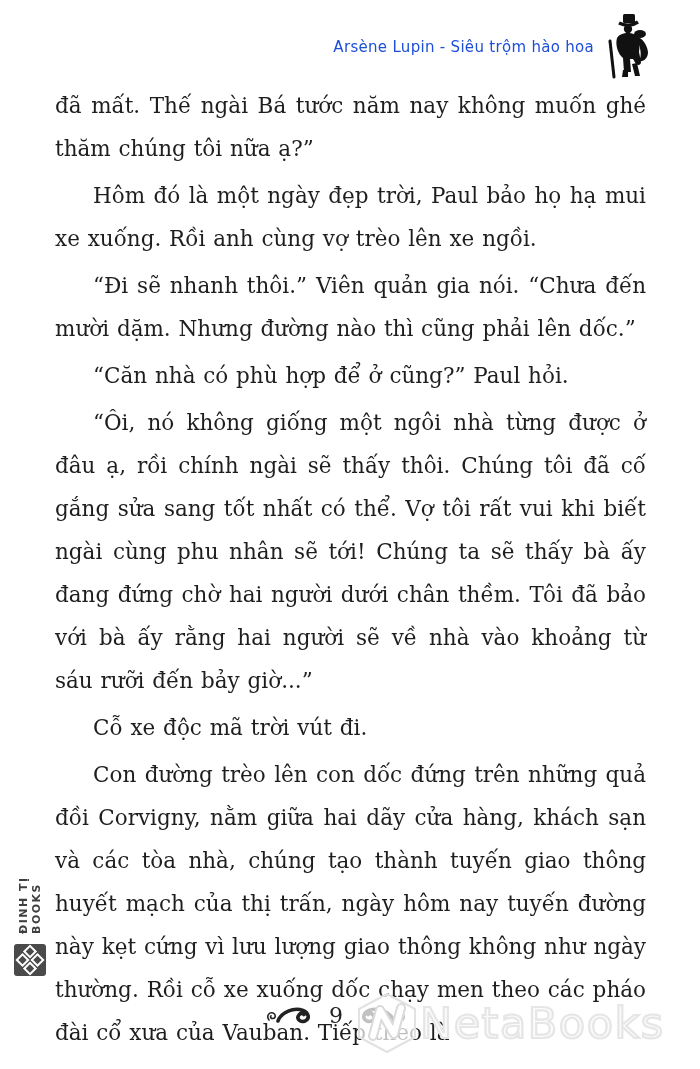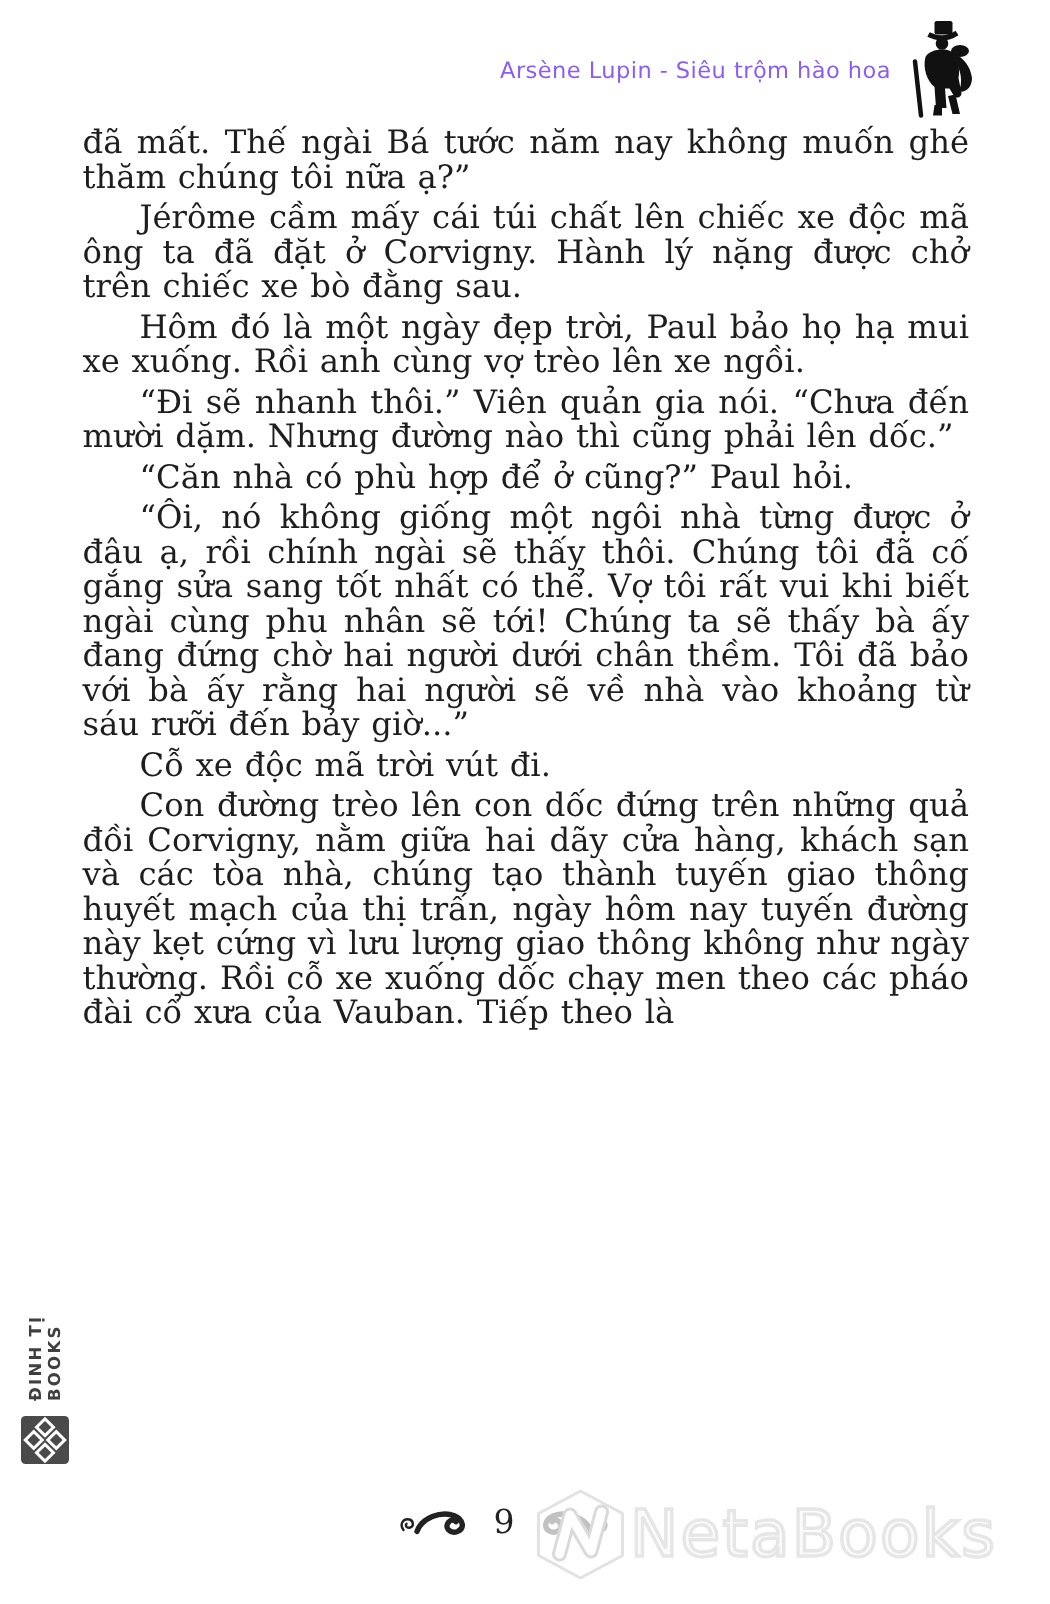--- a/index.html
+++ b/index.html
@@ -18,21 +18,21 @@
     position: absolute;
     top: 14px;
     right: 50px;
     display: flex;
     align-items: center;
     gap: 10px;
   }
   .header-text {
     text-align: left;
     font-family: "DejaVu Sans", "Liberation Sans", sans-serif;
-    color: #8b5cf6;
+    color: #1d4ed8;
   }
   .series-title {
     font-size: 15px;
     letter-spacing: 0.3px;
     font-weight: 500;
   }
   .book-title {
     font-size: 21px;
     font-weight: bold;
     letter-spacing: 0.3px;
@@ -43,21 +43,21 @@
   
   .body-text {
     position: absolute;
     top: 84px;
     left: 55px;
     width: 591px;
     color: #1e1e1e;
   }
   .body-text p {
     font-size: 21.5px;
-    line-height: 23px;
+    line-height: 43px;
     text-align: justify;
     text-indent: 38px;
     margin-bottom: 4px;
     word-spacing: 1px;
   }
   .body-text p.no-indent { text-indent: 0; }
 
   
   .publisher {
     position: absolute;
@@ -136,21 +136,20 @@
         <path d="M13,24 C16,18 30,17 33,23 C35,28 36,33 35,38 L37,48 C37,51 34,52 32,50 L29,45 L26,45 L27,58 L20,58 L19,44 C14,40 11,31 13,24 Z" fill="#111"></path>
         <path d="M32,22 C38,24 43,30 44,38 C44,44 40,48 35,47 C38,42 37,32 32,26 Z" fill="#111"></path>
         <ellipse cx="36" cy="20" rx="6" ry="4" fill="#111"></ellipse>
         <path d="M19,56 L18,63 L24,63 L24,56 Z M28,50 L31,62 L36,62 L33,49 Z" fill="#111"></path>
       </svg>
     </span>
   </header>
 
   <main class="body-text">
     <p class="no-indent">đã mất. Thế ngài Bá tước năm nay không muốn ghé thăm chúng tôi nữa ạ?”</p>
-    <p>Jérôme cầm mấy cái túi chất lên chiếc xe độc mã ông ta đã đặt ở Corvigny. Hành lý nặng được chở trên chiếc xe bò đằng sau.</p>
     <p>Hôm đó là một ngày đẹp trời, Paul bảo họ hạ mui xe xuống. Rồi anh cùng vợ trèo lên xe ngồi.</p>
     <p>“Đi sẽ nhanh thôi.” Viên quản gia nói. “Chưa đến mười dặm. Nhưng đường nào thì cũng phải lên dốc.”</p>
     <p>“Căn nhà có phù hợp để ở cũng?” Paul hỏi.</p>
     <p>“Ôi, nó không giống một ngôi nhà từng được ở đâu ạ, rồi chính ngài sẽ thấy thôi. Chúng tôi đã cố gắng sửa sang tốt nhất có thể. Vợ tôi rất vui khi biết ngài cùng phu nhân sẽ tới! Chúng ta sẽ thấy bà ấy đang đứng chờ hai người dưới chân thềm. Tôi đã bảo với bà ấy rằng hai người sẽ về nhà vào khoảng từ sáu rưỡi đến bảy giờ...”</p>
     <p>Cỗ xe độc mã trời vút đi.</p>
     <p>Con đường trèo lên con dốc đứng trên những quả đồi Corvigny, nằm giữa hai dãy cửa hàng, khách sạn và các tòa nhà, chúng tạo thành tuyến giao thông huyết mạch của thị trấn, ngày hôm nay tuyến đường này kẹt cứng vì lưu lượng giao thông không như ngày thường. Rồi cỗ xe xuống dốc chạy men theo các pháo đài cổ xưa của Vauban. Tiếp theo là</p>
   </main>
 
   <aside class="publisher">
     <div class="publisher-name">ĐINH TỊ BOOKS</div>

